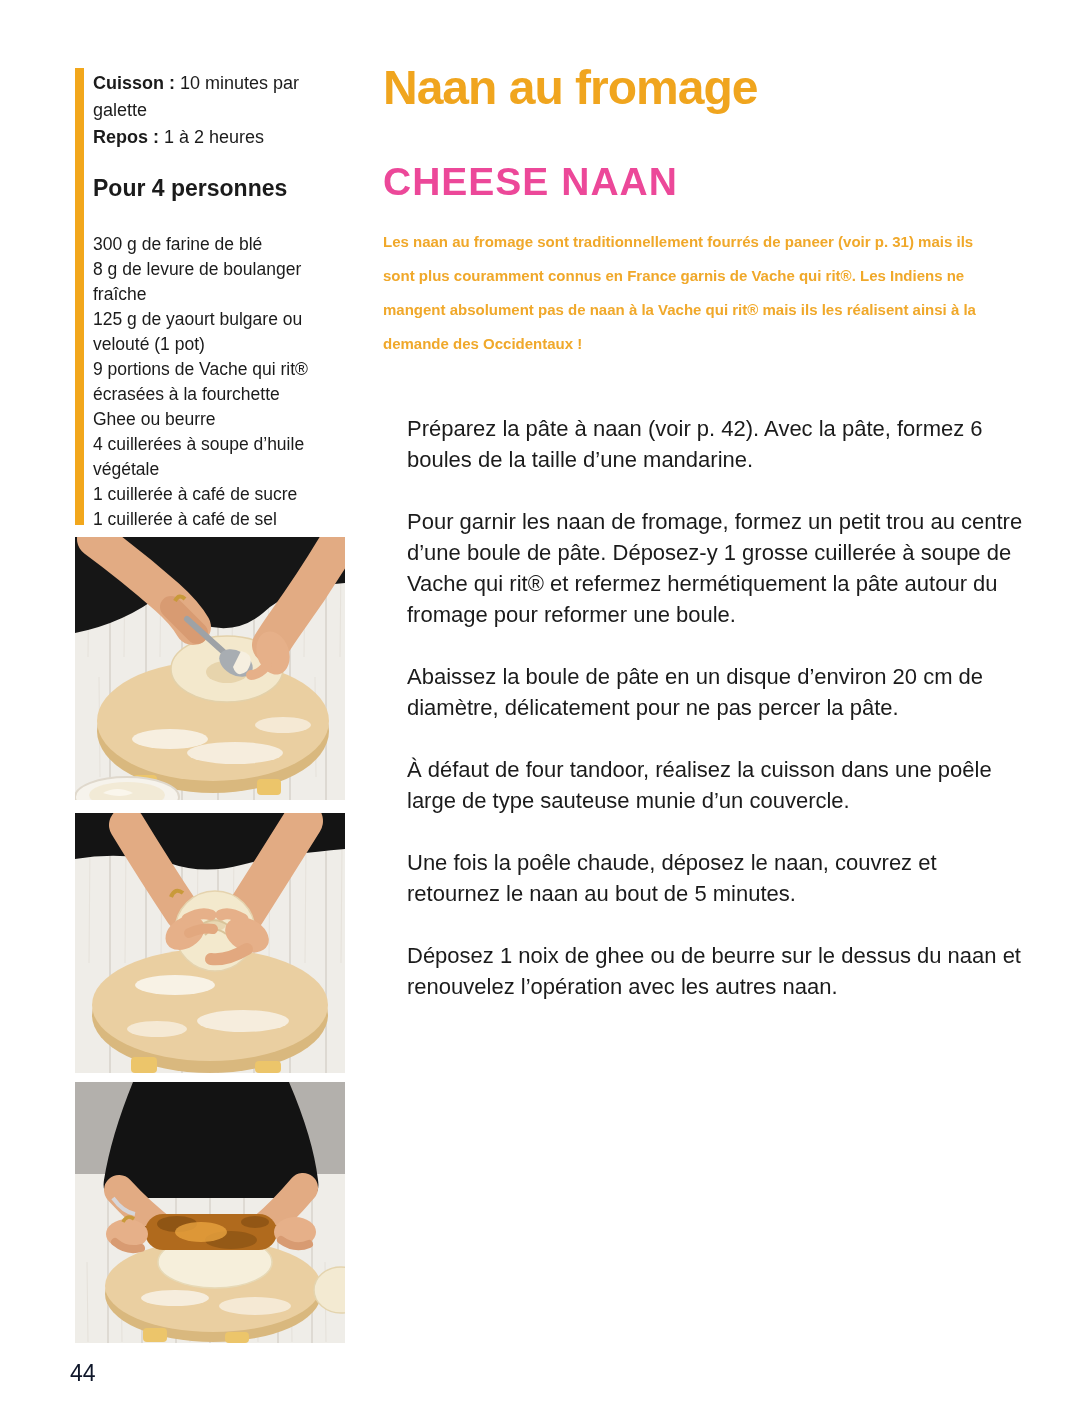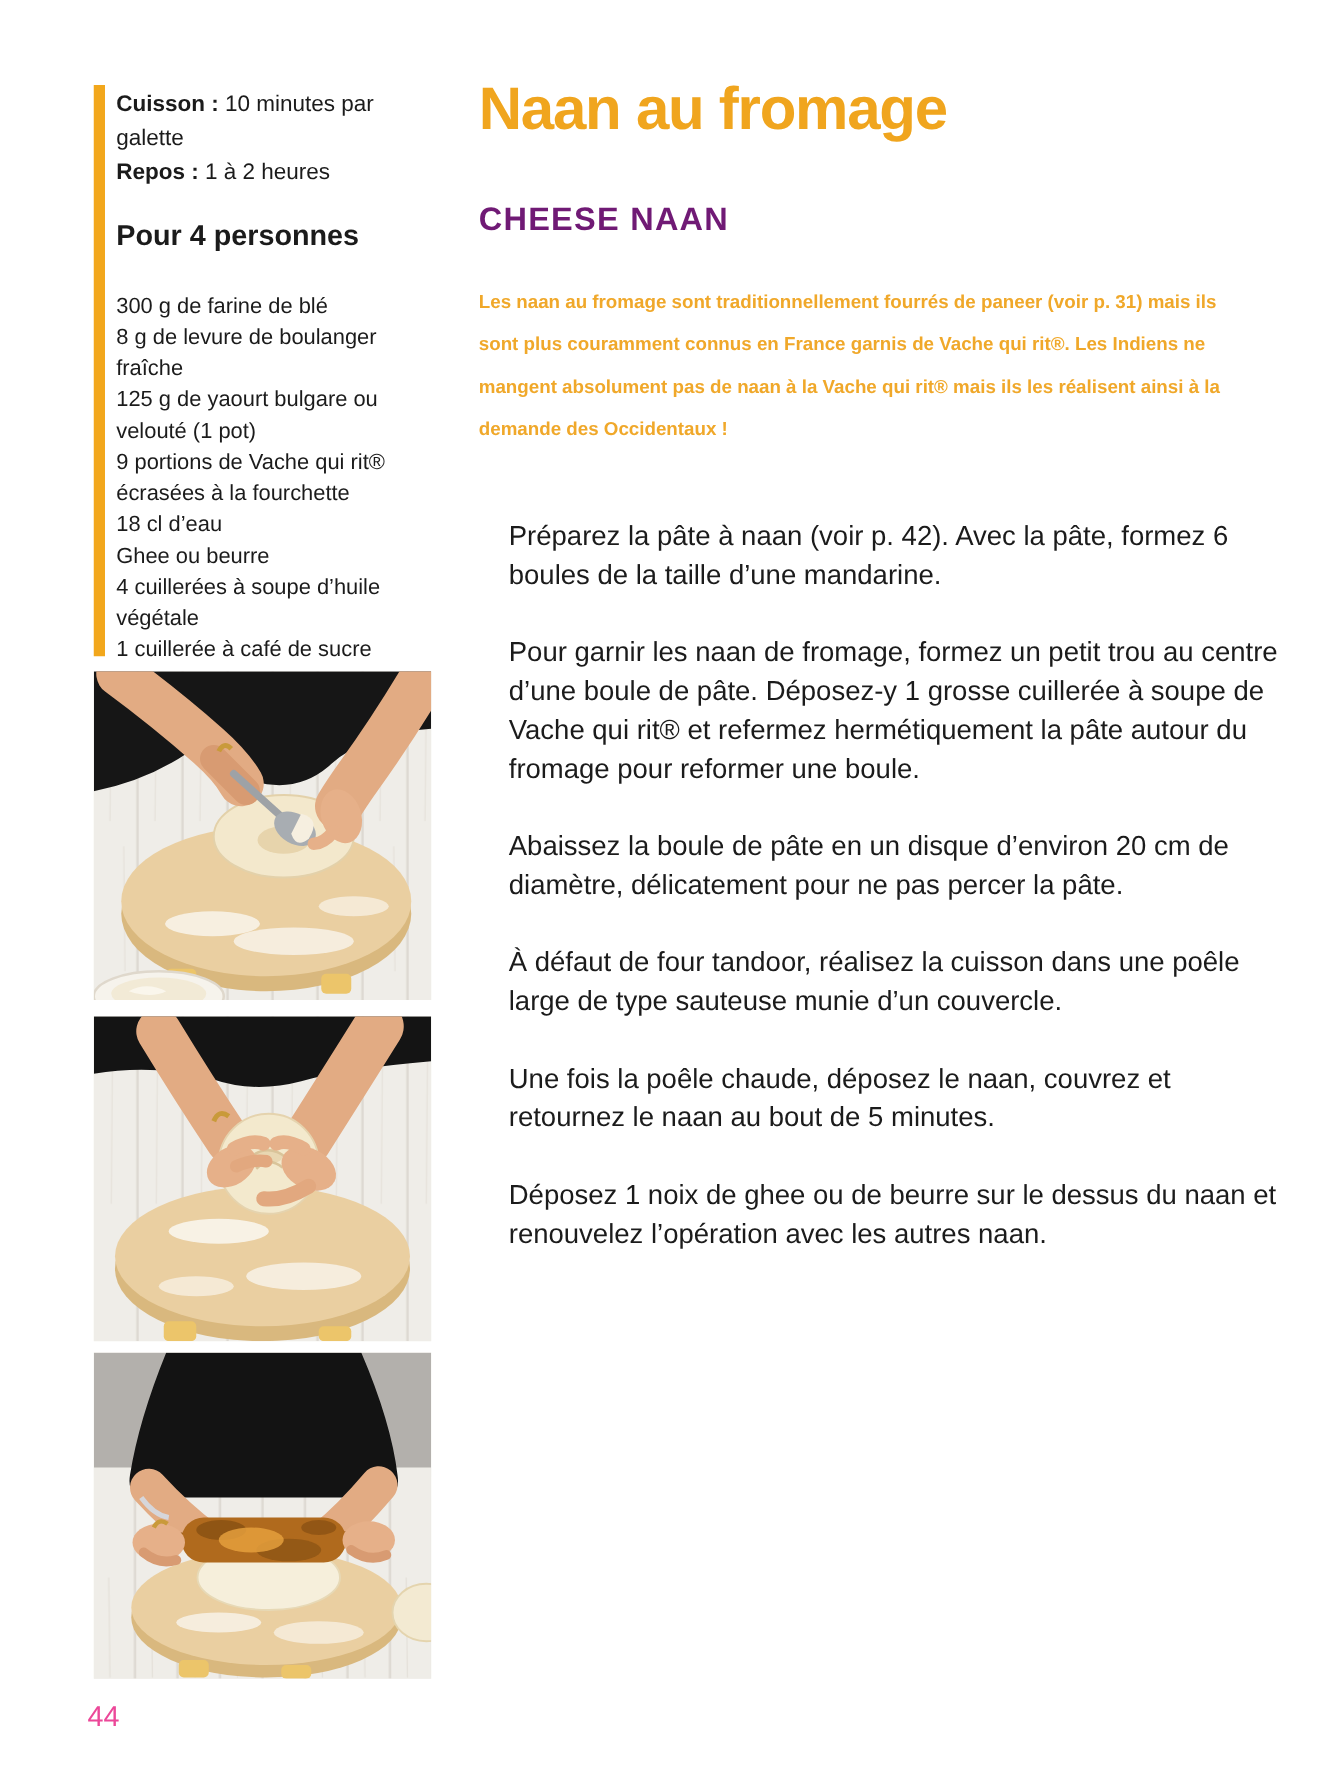--- a/index.html
+++ b/index.html
@@ -27,28 +27,28 @@
   .photo svg{display:block;width:100%;height:100%;}
   .photo-1{top:537px;height:263px;}
   .photo-2{top:813px;height:260px;}
   .photo-3{top:1082px;height:261px;}
 
   
   .main{position:absolute;left:383px;top:0;width:620px;}
   .title{position:absolute;left:0;top:60px;width:620px;margin:0;
          font-size:48px;font-weight:bold;letter-spacing:-1px;color:#F0A51E;white-space:nowrap;}
   .subtitle{position:absolute;left:0;top:160px;width:620px;margin:0;
-         font-size:26px;font-weight:bold;letter-spacing:1px;color:#701a75;}
+         font-size:39px;font-weight:bold;letter-spacing:1px;color:#ec4899;}
   .intro{position:absolute;left:0;top:225px;width:620px;margin:0;
          font-size:15px;font-weight:bold;line-height:34px;color:#F0A82A;}
   .steps{position:absolute;left:0;top:413px;width:620px;margin-left:24px;}
   .steps p{margin:0 0 31px 0;font-size:22px;line-height:31px;color:#1b1b1b;}
 
   
-  .page-number{position:absolute;left:70px;top:1360px;font-size:23px;color:#ec4899;}
+  .page-number{position:absolute;left:70px;top:1360px;font-size:23px;color:#0f172a;}
 </style>
 </head>
 <body>
 
 <div class="page">
 
   <div class="accent-bar"></div>
 
   <div class="sidebar">
     <div class="meta-row">
@@ -58,21 +58,20 @@
       <span class="meta-label">Repos :</span><span class="meta-value">1 à 2 heures</span>
     </div>
 
     <div class="servings">Pour 4 personnes</div>
 
     <ul class="ingredients">
       <li>300 g de farine de blé</li>
       <li>8 g de levure de boulanger fraîche</li>
       <li>125 g de yaourt bulgare ou velouté (1 pot)</li>
       <li>9 portions de Vache qui rit® écrasées à la fourchette</li>
-      <li>18 cl d’eau</li>
       <li>Ghee ou beurre</li>
       <li>4 cuillerées à soupe d’huile végétale</li>
       <li>1 cuillerée à café de sucre</li>
       <li>1 cuillerée à café de sel</li>
     </ul>
   </div>
 
   <div class="photo photo-1" role="img" aria-label="photo-step-1-fill-dough-with-cheese">
     <svg viewBox="0 0 270 263" xmlns="http://www.w3.org/2000/svg">
       <defs>

